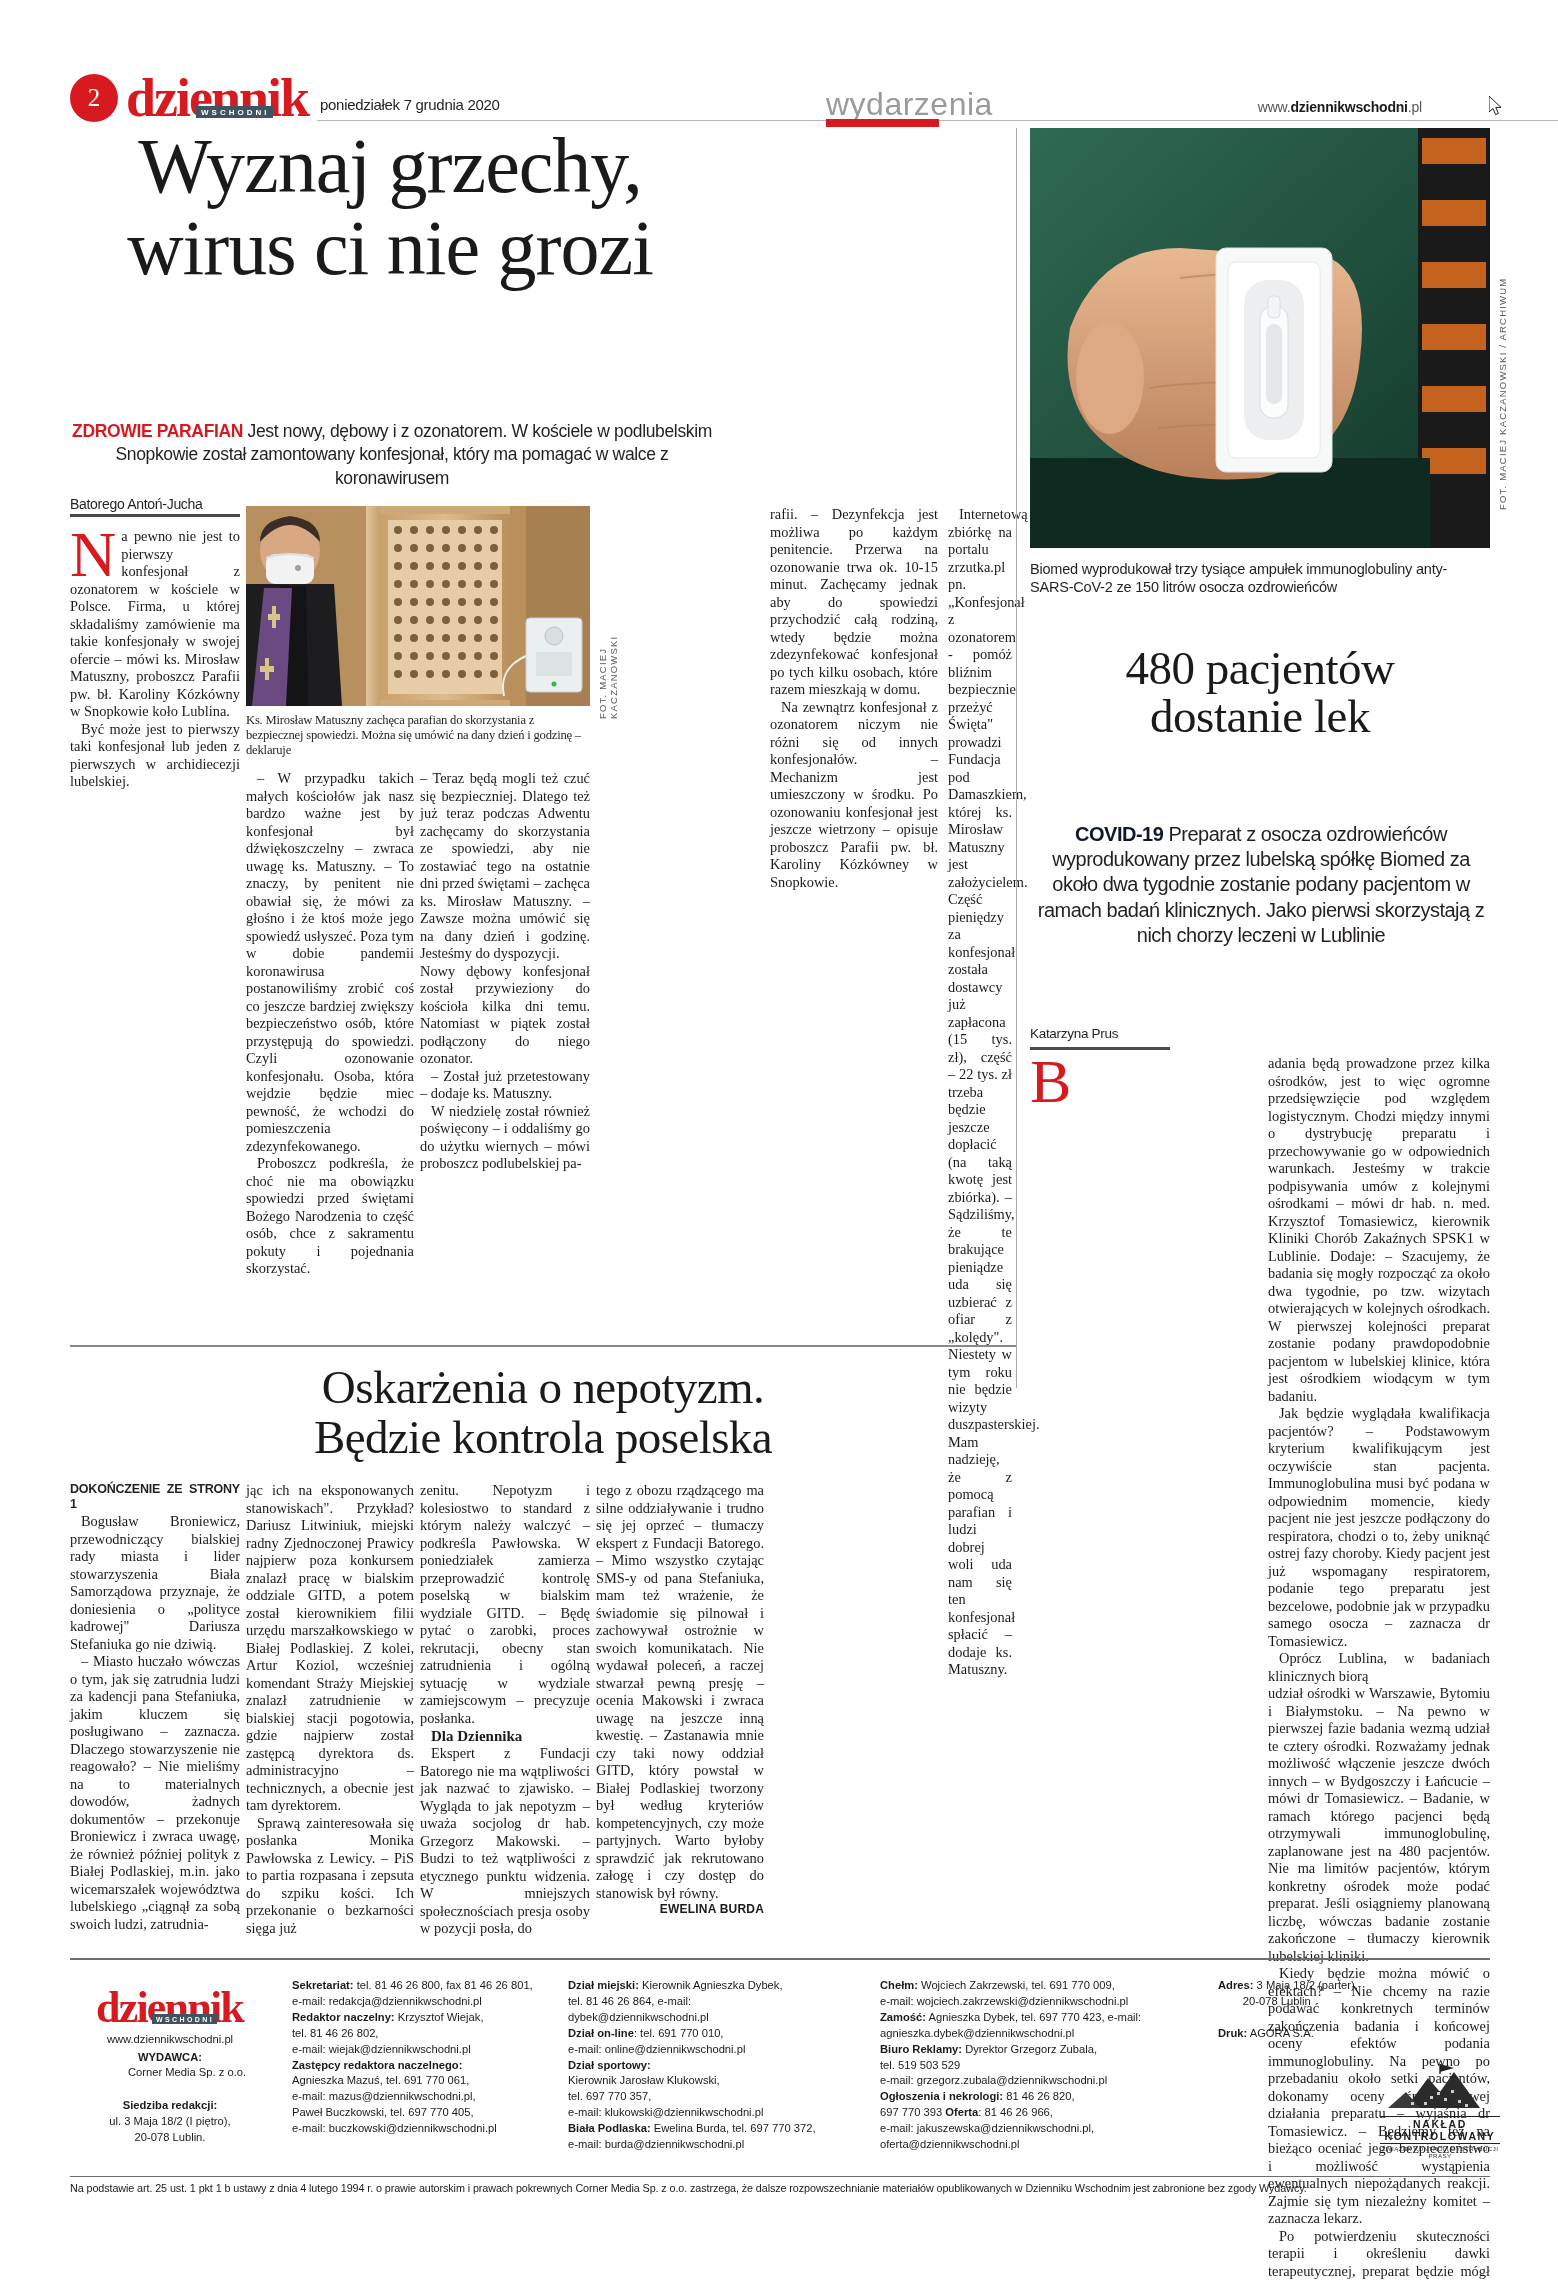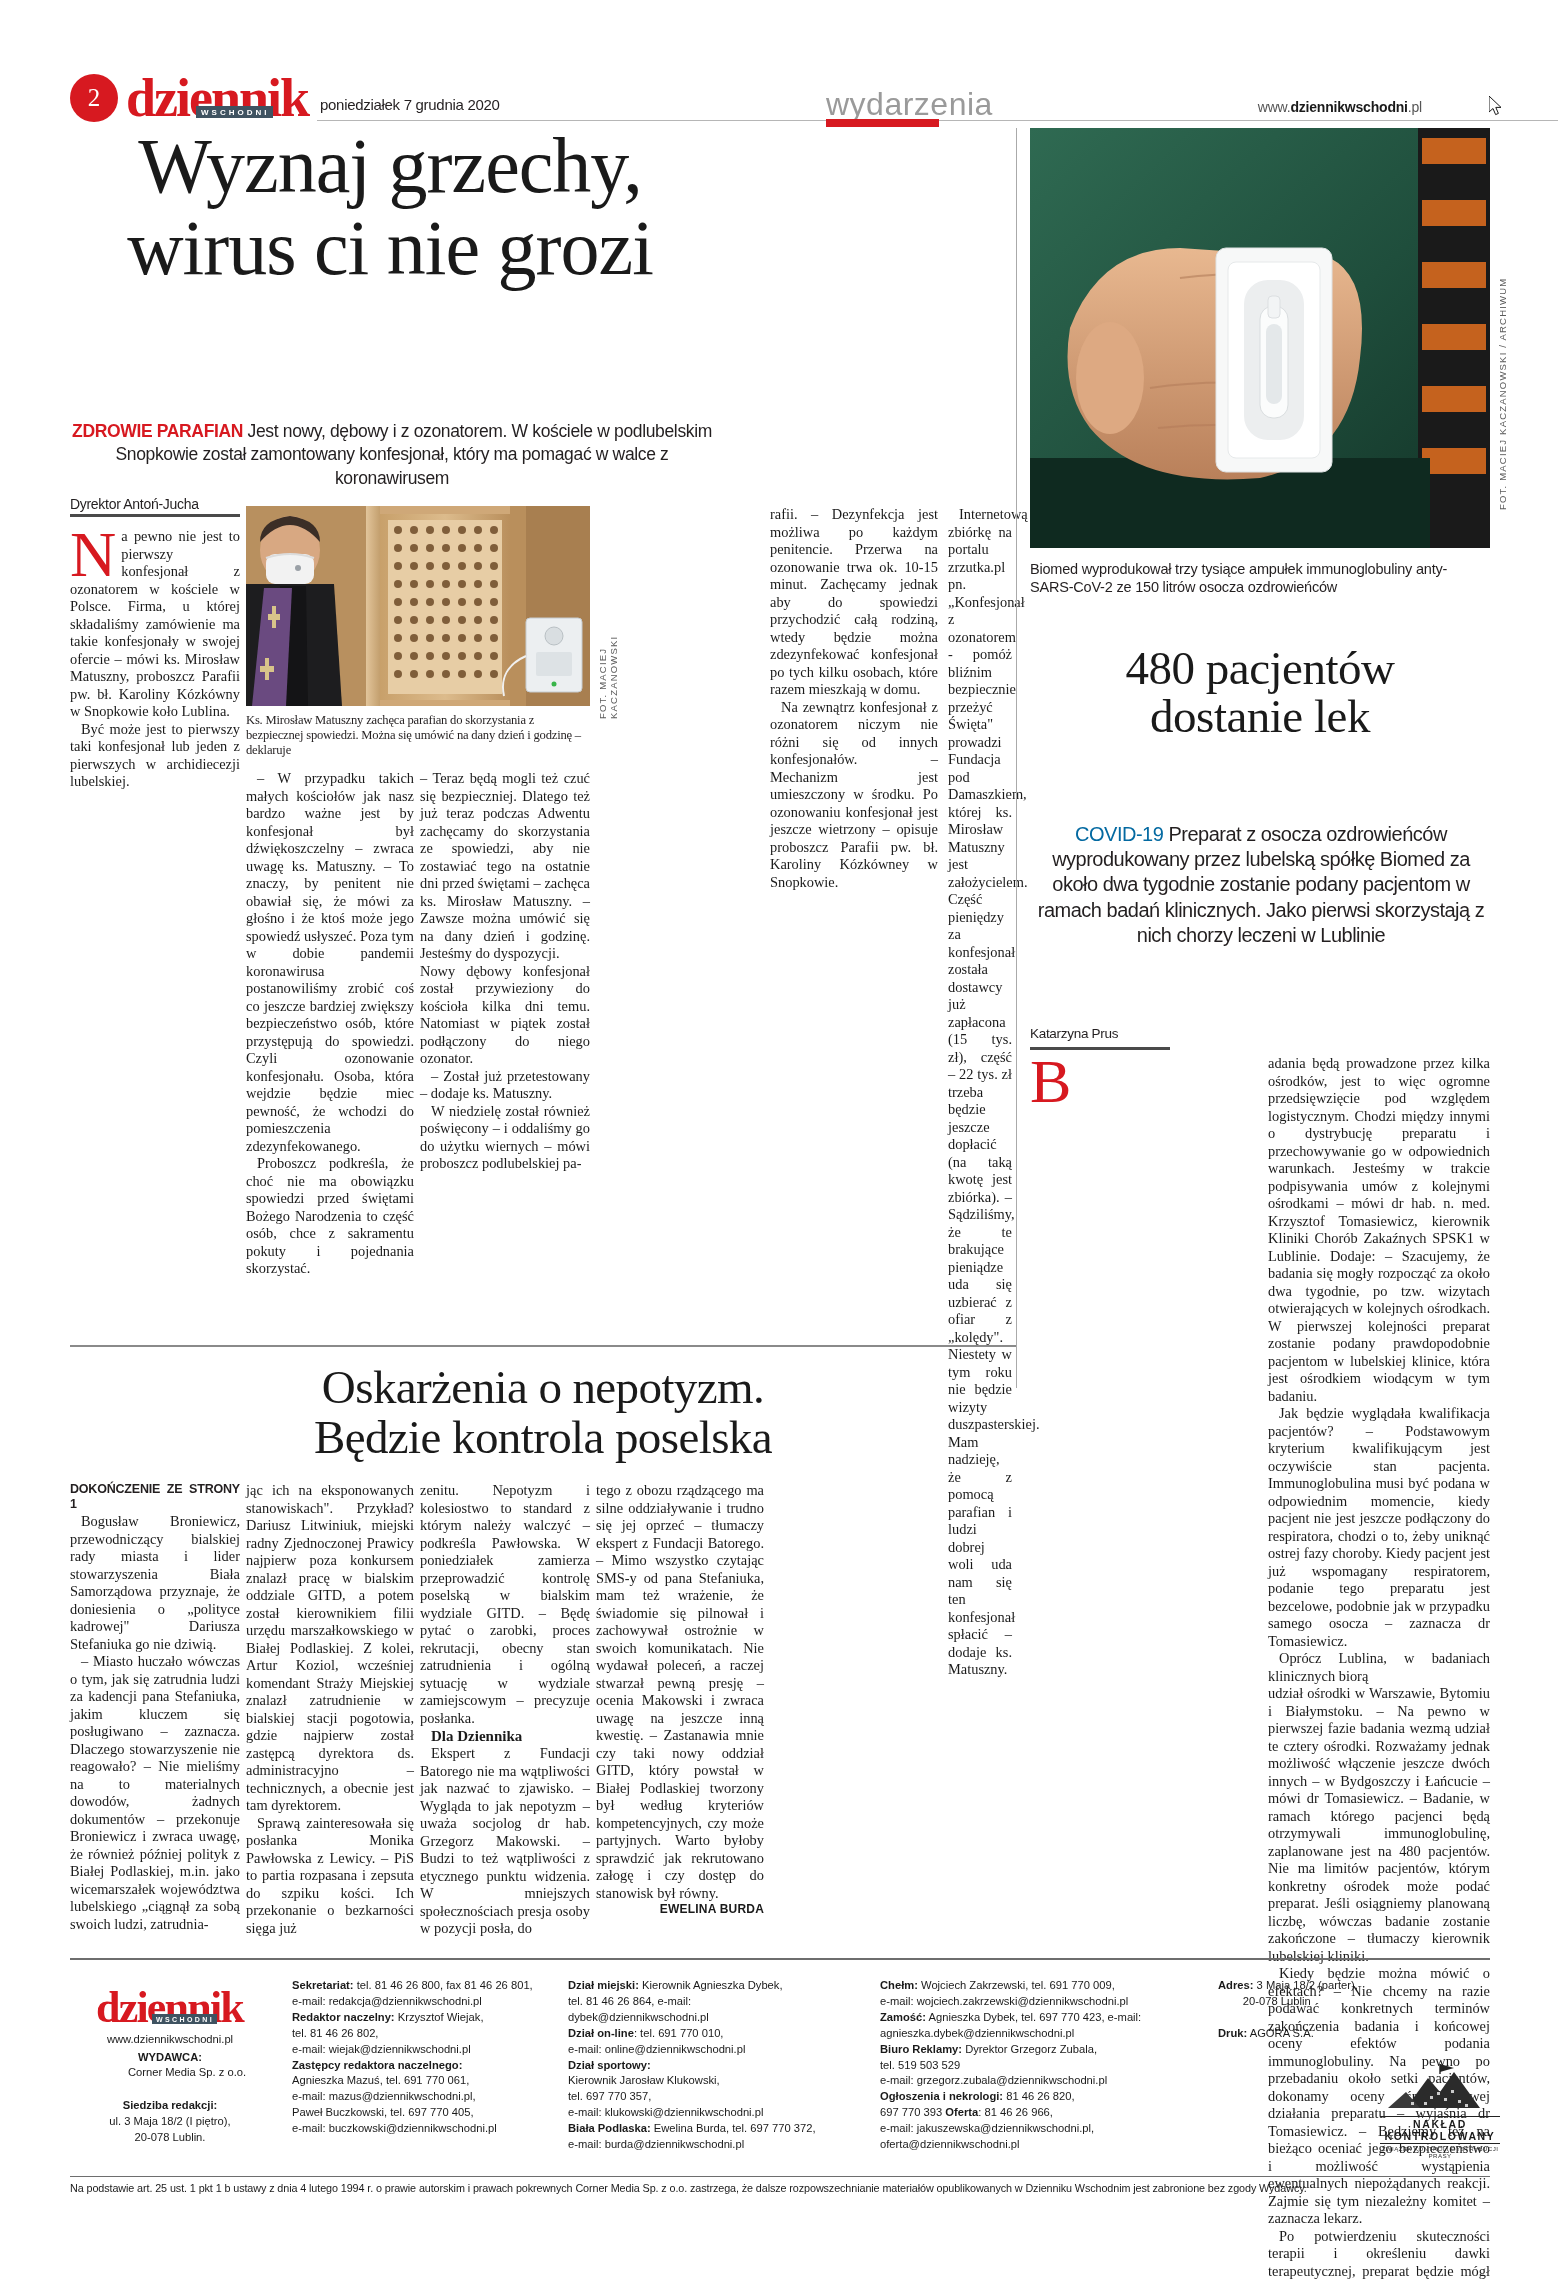--- a/index.html
+++ b/index.html
@@ -71,21 +71,21 @@
   .rail-sep{position:absolute;left:1016px;top:128px;width:1px;height:1260px;background:#aaa;}
   .photo2{position:absolute;left:1030px;top:128px;width:460px;height:420px;overflow:hidden;}
   .cap2{position:absolute;left:1030px;top:560px;width:458px;
     font-family:"Liberation Sans",sans-serif;font-size:14.5px;line-height:1.26;color:#231f20;
     letter-spacing:-0.2px;}
   .h2-480{position:absolute;left:1030px;top:645px;width:460px;text-align:center;
     font-family:"Liberation Serif",serif;font-size:47px;line-height:1.02;color:#1a1a1a;letter-spacing:-0.5px;}
   .lead2{position:absolute;left:1030px;top:822px;width:462px;text-align:center;
     font-family:"Liberation Sans",sans-serif;font-size:20px;line-height:1.26;color:#231f20;
     letter-spacing:-0.5px;}
-  .lead2 .kicker{color:#0369a1;font-weight:normal;}
+  .lead2 .kicker{color:#0f172a;font-weight:bold;}
   .byline2{position:absolute;left:1030px;top:1026px;width:140px;
     font-family:"Liberation Sans",sans-serif;font-size:13.5px;color:#231f20;
     border-bottom:3px solid #4a4a4a;padding-bottom:6px;letter-spacing:-0.3px;}
   #a2c1{left:1030px;top:1055px;width:218px;}
   #a2c2{left:1268px;top:1055px;width:222px;}
   .dropcap2{float:left;font-size:62px;line-height:48px;color:#d71920;padding:2px 5px 0 0;}
 
   
   .hr-thick{position:absolute;background:#8a8a8a;}
 
@@ -149,21 +149,21 @@
 
   <div class="h1-wrap">
     <div class="h1-line l1">Wyznaj grzechy,</div>
     <div class="h1-line l2">wirus ci nie grozi</div>
   </div>
 
   <div class="lead">
     <span class="kicker">ZDROWIE PARAFIAN</span><span> Jest nowy, dębowy i z ozonatorem. W kościele w podlubelskim Snopkowie został zamontowany konfesjonał, który ma pomagać w walce z koronawirusem</span>
   </div>
 
-  <div class="byline1">Dyrektor Antoń-Jucha</div>
+  <div class="byline1">Batorego Antoń-Jucha</div>
 
   <div class="col" id="a1c1">
     <span class="dropcap">N</span>
     <div></div>
   <p class="first">a pewno nie jest to pierwszy konfesjonał z ozonatorem w kościele w Polsce. Firma, u której składaliśmy zamówienie ma takie konfesjonały w swojej ofercie – mówi ks. Mirosław Matuszny, proboszcz Parafii pw. bł. Karoliny Kózkówny w Snopkowie koło Lublina.</p>
       <p>Być może jest to pierwszy taki konfesjonał lub jeden z pierwszych w archidiecezji lubelskiej.</p>
     </div>
   <div class="col" id="a1c2">
       <p>– W przypadku takich małych kościołów jak nasz bardzo ważne jest by konfesjonał był dźwiękoszczelny – zwraca uwagę ks. Matuszny. – To znaczy, by penitent nie obawiał się, że mówi za głośno i że ktoś może jego spowiedź usłyszeć. Poza tym w dobie pandemii koronawirusa postanowiliśmy zrobić coś co jeszcze bardziej zwiększy bezpieczeństwo osób, które przystępują do spowiedzi. Czyli ozonowanie konfesjonału. Osoba, która wejdzie będzie miec pewność, że wchodzi do pomieszczenia zdezynfekowanego.</p>
       <p>Proboszcz podkreśla, że choć nie ma obowiązku spowiedzi przed świętami Bożego Narodzenia to część osób, chce z sakramentu pokuty i pojednania skorzystać.</p>

